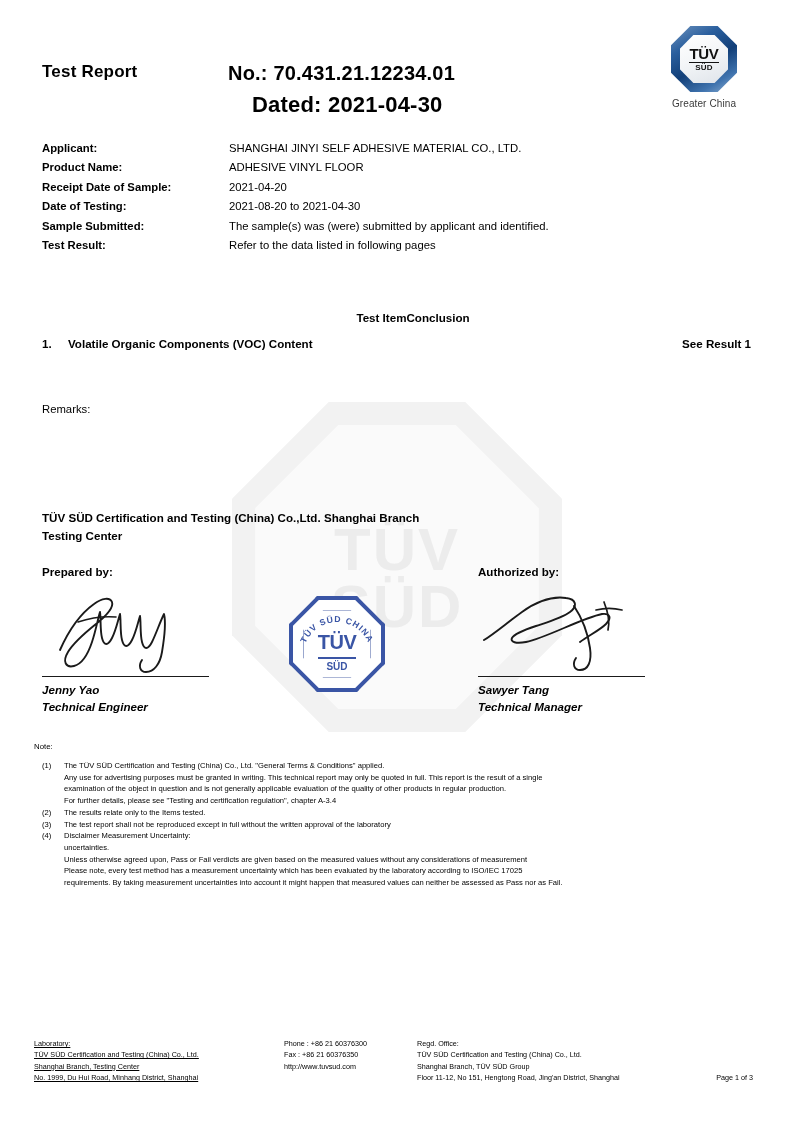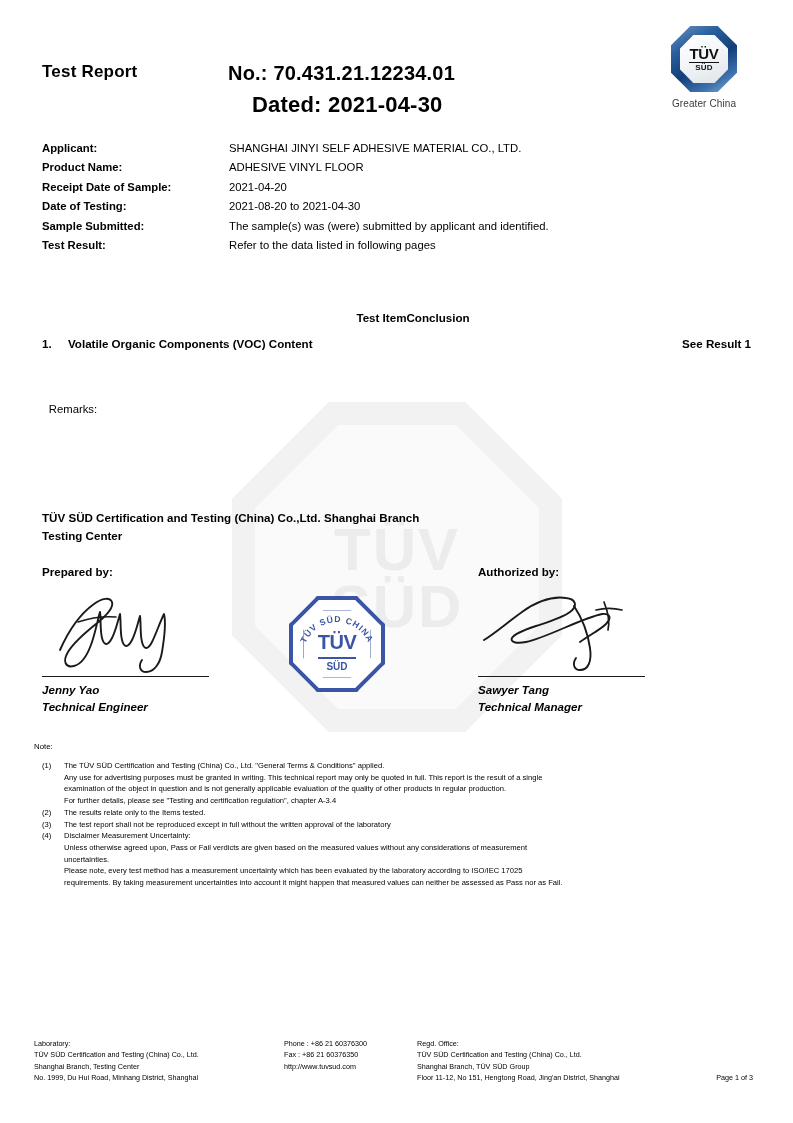--- a/index.html
+++ b/index.html
@@ -206,21 +206,20 @@
     position: absolute;
     left: 42px;
     top: 401px;
     display: flex;
     font-size: 11.3px;
     line-height: 16.6px;
   }
   .remarks-label {
     width: 62px;
     flex: 0 0 62px;
-    text-align: center;
   }
   .remarks-list div { white-space: nowrap; }
 
   
   .org {
     position: absolute;
     left: 42px;
     top: 509px;
     font-size: 11.6px;
     font-weight: bold;
@@ -359,21 +358,21 @@
   
   .footer {
     position: absolute;
     left: 34px;
     right: 34px;
     top: 1038px;
     font-size: 7.2px;
     line-height: 11.4px;
     display: flex;
   }
-  .f-col-1 { width: 250px; flex: 0 0 250px; }
+  .f-col-1 { width: 250px; flex: 0 0 250px; text-decoration: underline; }
   .f-col-2 { width: 133px; flex: 0 0 133px; }
   .f-col-3 { flex: 1; position: relative; }
   .f-page {
     position: absolute;
     right: 6px;
     top: 34.2px;
     white-space: nowrap;
   }
 </style>
 </head>
@@ -522,22 +521,22 @@
         <div class="note-item">
           <div class="note-num">(3)</div>
           <div class="note-body">
             <div>The test report shall not be reproduced except in full without the written approval of the laboratory</div>
           </div>
         </div>
         <div class="note-item">
           <div class="note-num">(4)</div>
           <div class="note-body">
             <div>Disclaimer Measurement Uncertainty:</div>
+            <div>uncertainties.</div>
             <div>Unless otherwise agreed upon, Pass or Fail verdicts are given based on the measured values without any considerations of measurement</div>
-            <div>uncertainties.</div>
             <div>Please note, every test method has a measurement uncertainty which has been evaluated by the laboratory according to ISO/IEC 17025</div>
             <div>requirements. By taking measurement uncertainties into account it might happen that measured values can neither be assessed as Pass nor as Fail.</div>
           </div>
         </div>
       </div>
 
     <div class="footer">
       <div class="f-col-1" id="f1">
           <div>Laboratory:</div>
           <div>TÜV SÜD Certification and Testing (China) Co., Ltd.</div>

